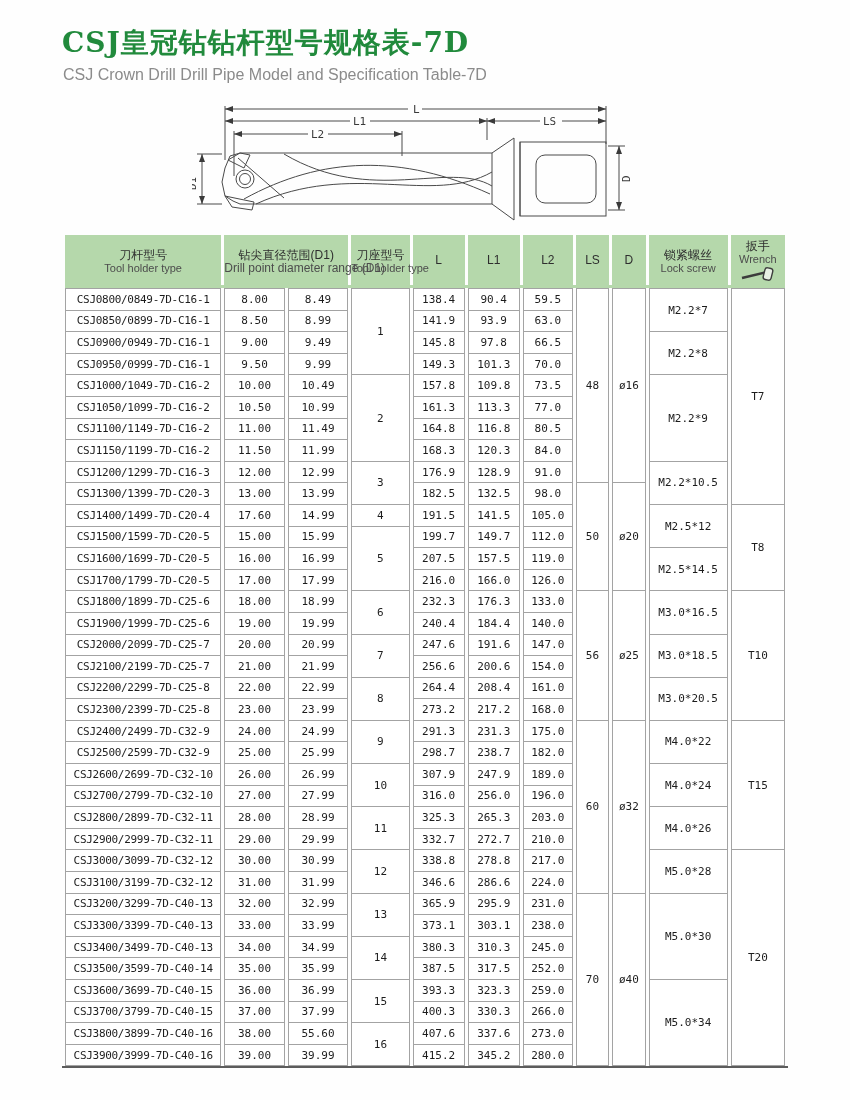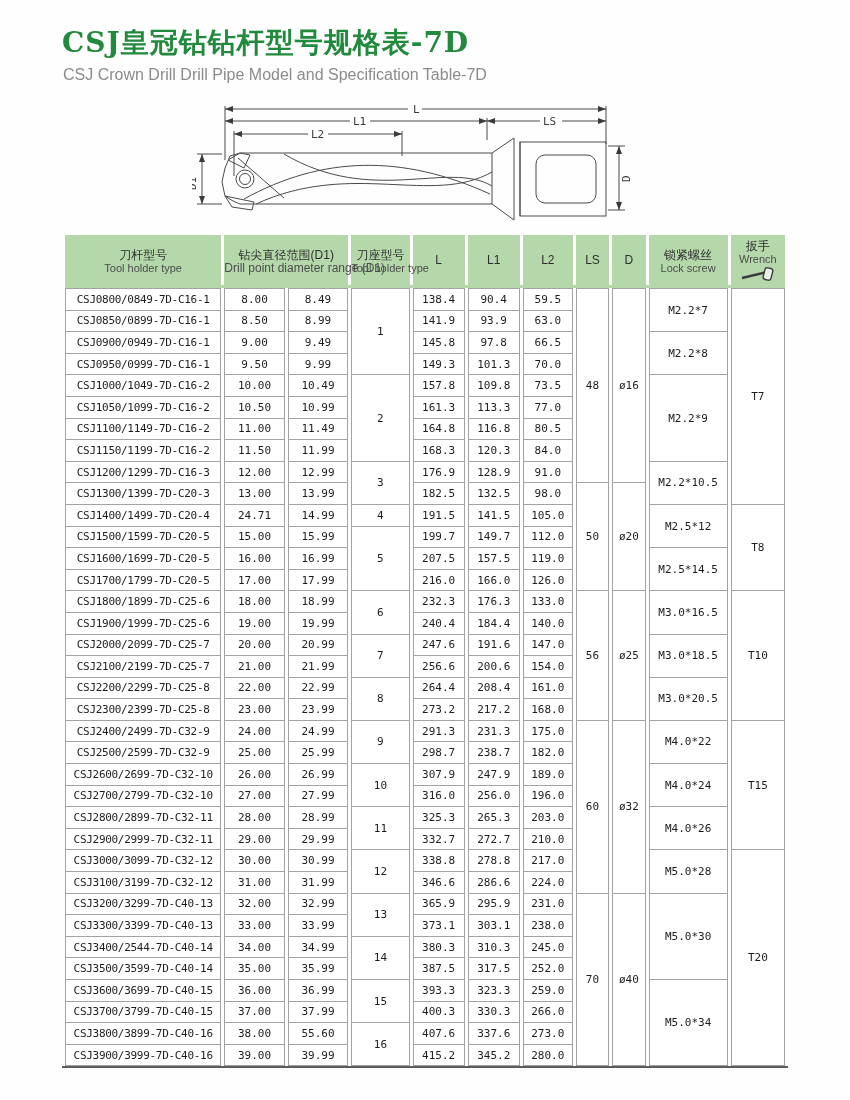--- a/index.html
+++ b/index.html
@@ -246,21 +246,21 @@
             <td>13.00</td>
             <td>13.99</td>
             <td>182.5</td>
             <td>132.5</td>
             <td>98.0</td>
             <td class="c-grp" rowspan="5">50</td>
             <td class="c-grp" rowspan="5">ø20</td>
           </tr>
           <tr>
             <td class="c-type">CSJ1400/1499-7D-C20-4</td>
-            <td>24.71</td>
+            <td>17.60</td>
             <td>14.99</td>
             <td class="c-grp" rowspan="1">4</td>
             <td>191.5</td>
             <td>141.5</td>
             <td>105.0</td>
             <td class="c-grp" rowspan="2">M2.5*12</td>
             <td class="c-grp" rowspan="4">T8</td>
           </tr>
           <tr>
             <td class="c-type">CSJ1500/1599-7D-C20-5</td>
@@ -435,21 +435,21 @@
           </tr>
           <tr>
             <td class="c-type">CSJ3300/3399-7D-C40-13</td>
             <td>33.00</td>
             <td>33.99</td>
             <td>373.1</td>
             <td>303.1</td>
             <td>238.0</td>
           </tr>
           <tr>
-            <td class="c-type">CSJ3400/2544-7D-C40-14</td>
+            <td class="c-type">CSJ3400/3499-7D-C40-13</td>
             <td>34.00</td>
             <td>34.99</td>
             <td class="c-grp" rowspan="2">14</td>
             <td>380.3</td>
             <td>310.3</td>
             <td>245.0</td>
           </tr>
           <tr>
             <td class="c-type">CSJ3500/3599-7D-C40-14</td>
             <td>35.00</td>

